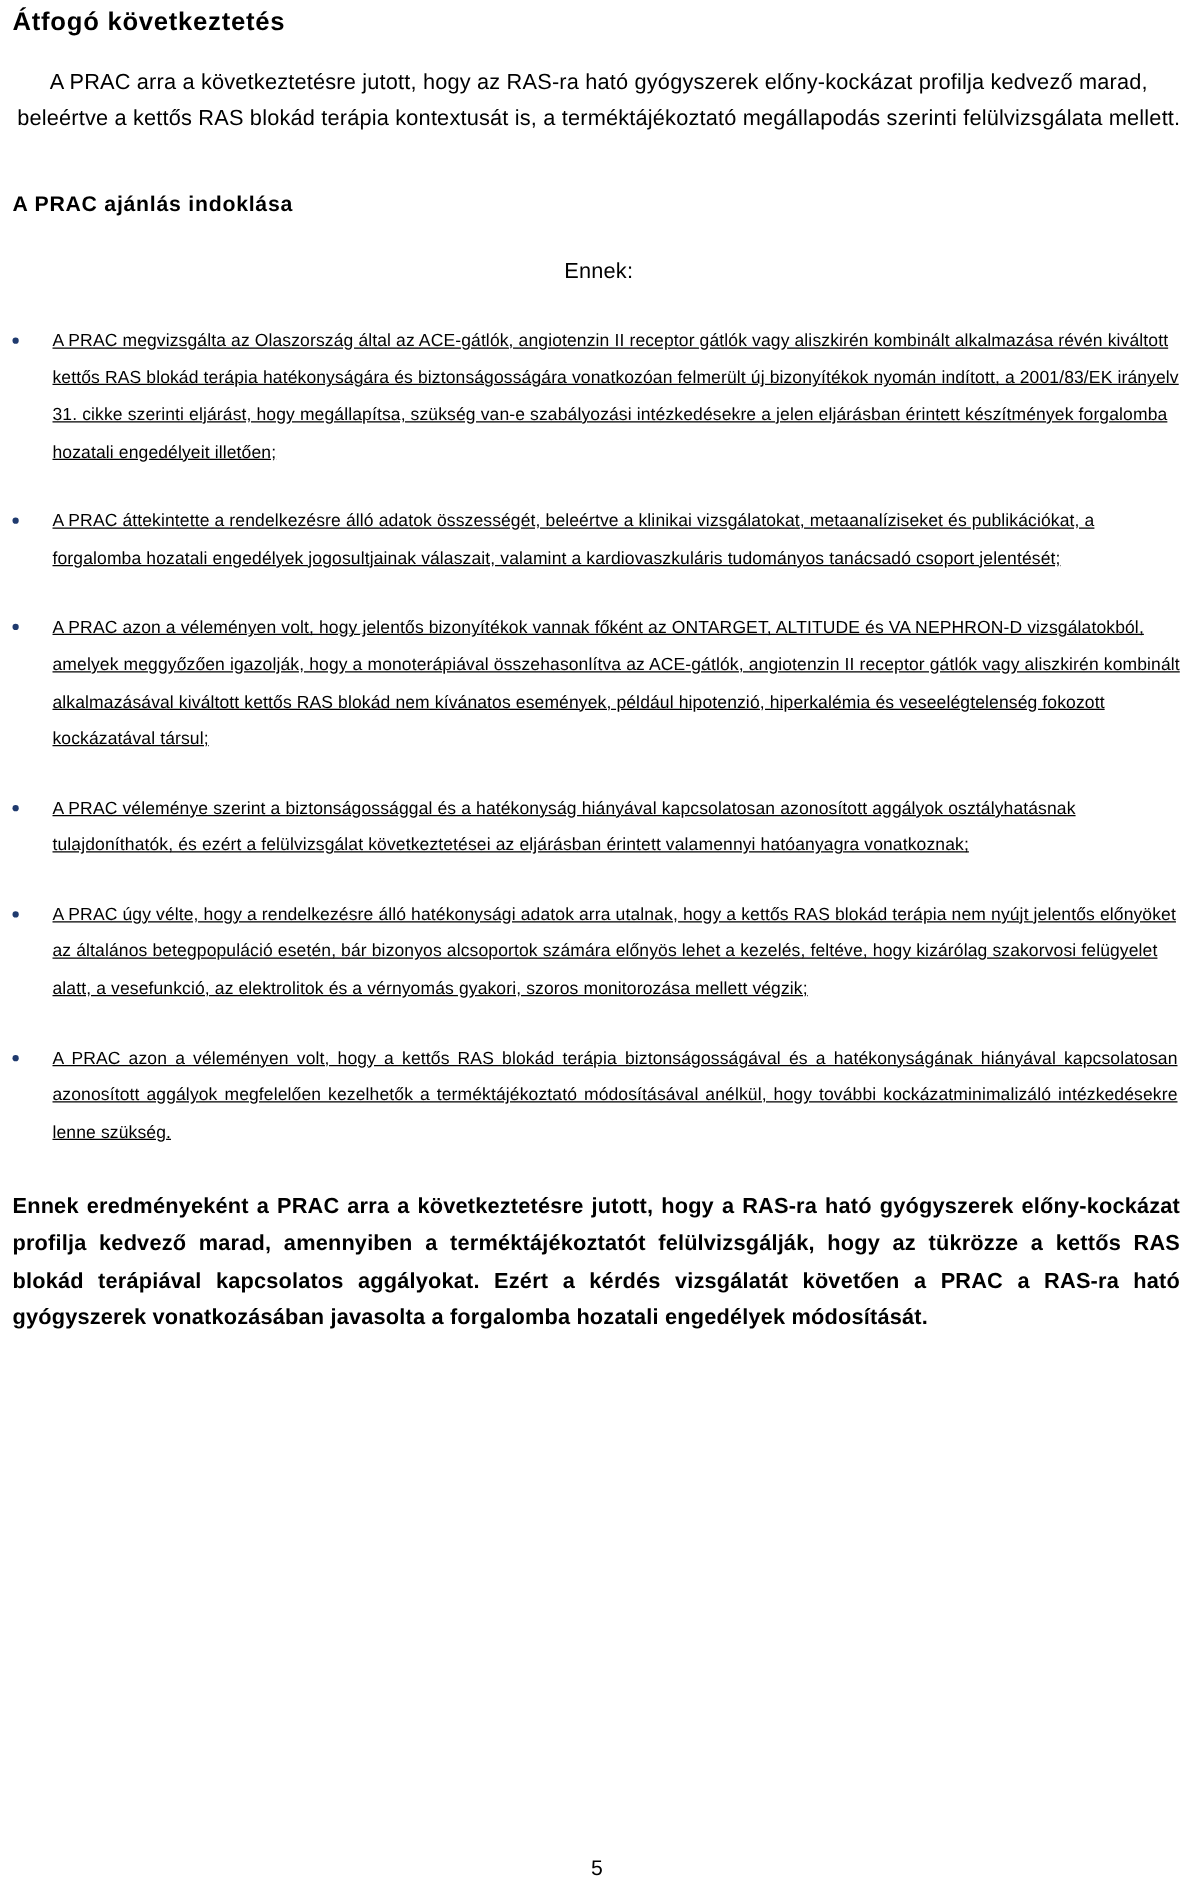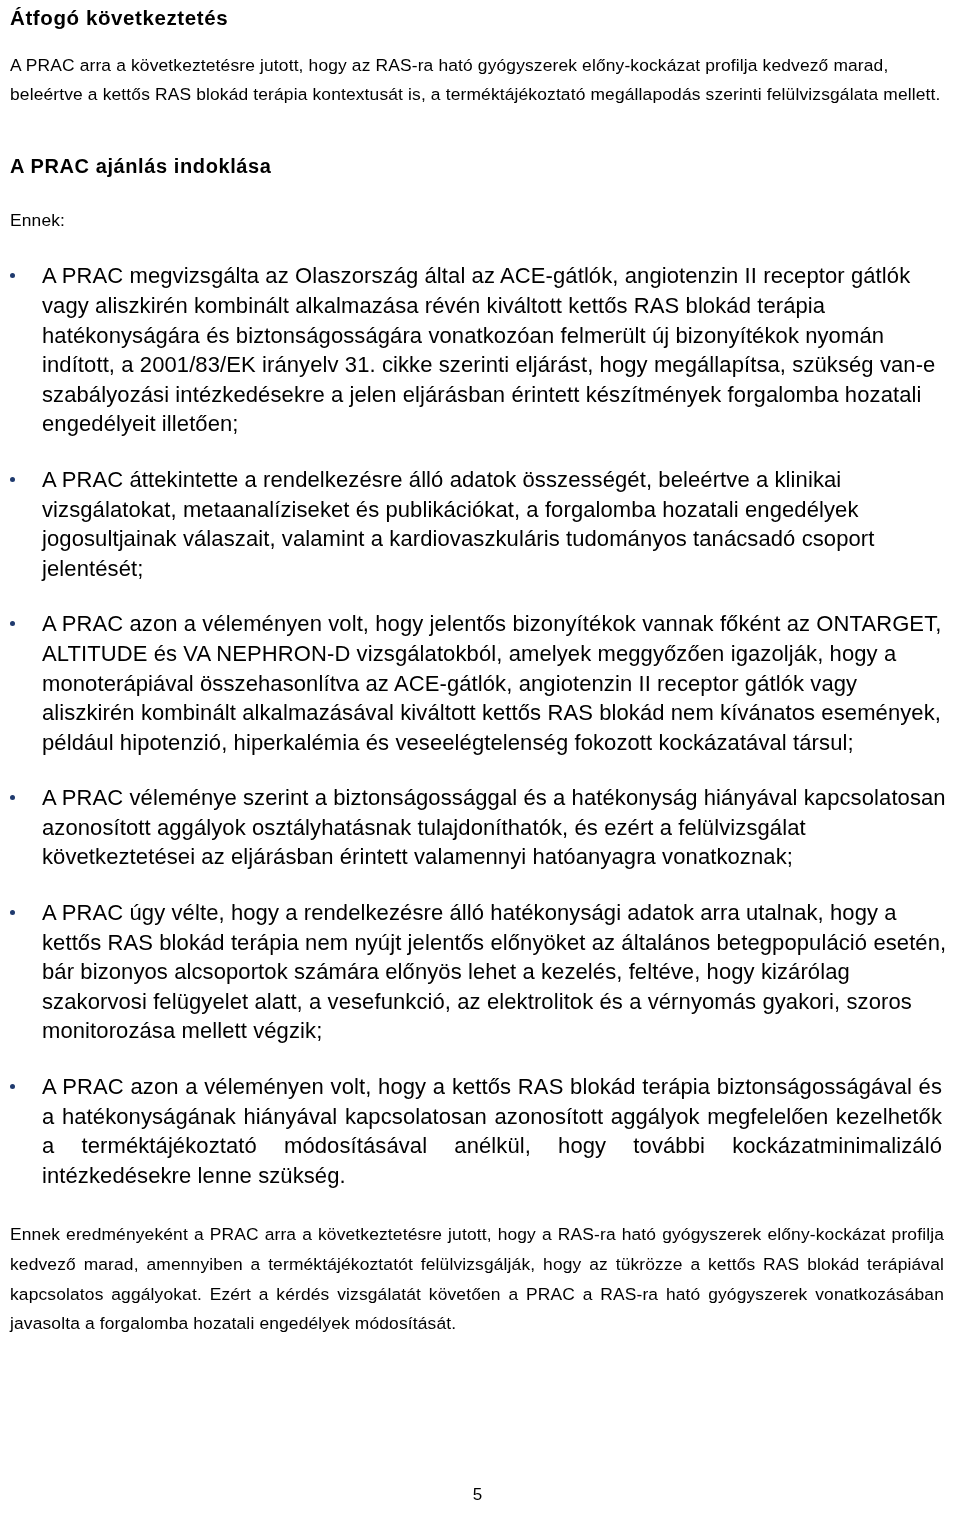--- a/index.html
+++ b/index.html
@@ -31,75 +31,77 @@
   }
   h1.doc-heading {
     font-size: 20.5px;
     font-weight: bold;
     letter-spacing: 0.6px;
     margin: 6px 0 0 0;
     line-height: 1.2;
     color: #000;
   }
   h2.section-heading {
-    font-size: 20px;
+    font-size: 17px;
     font-weight: bold;
     letter-spacing: 0.6px;
     margin: 44px 0 0 0;
     line-height: 1.2;
     color: #000;
   }
   p.body-text {
     font-size: 17.4px;
     line-height: 29.6px;
     margin: 17px 0 0 0;
     letter-spacing: 0.15px;
-    text-align: left;
+    text-align: center;
     color: #000;
   }
   p.intro-lead {
     margin-top: 20px;
   }
   p.mivel {
     margin-top: 28px;
     font-size: 17.4px;
     line-height: 29.6px;
   }
   ul.bullets {
     list-style: none;
     margin: 0;
     padding: 0;
   }
   ul.bullets > li {
     position: relative;
     padding-left: 32px;
     margin-top: 26px;
-    font-size: 22px;
+    font-size: 14px;
     line-height: 29.6px;
     letter-spacing: 0.1px;
     text-align: left;
+    text-decoration: underline;
   }
   ul.bullets > li.justify {
     text-align: justify;
     padding-right: 6px;
   }
   ul.bullets > li .bullet-dot {
     position: absolute;
     left: 0px;
     top: 12px;
     width: 5px;
     height: 5px;
     border-radius: 50%;
     background: #1f3a6e;
     display: block;
   }
   p.closing {
     margin-top: 30px;
     text-align: justify;
     padding-right: 4px;
+    font-weight: bold;
   }
   .page-number {
     position: absolute;
     left: 0;
     top: 1484px;
     width: 955px;
     text-align: center;
     font-size: 17px;
     line-height: 22px;
     color: #000;

